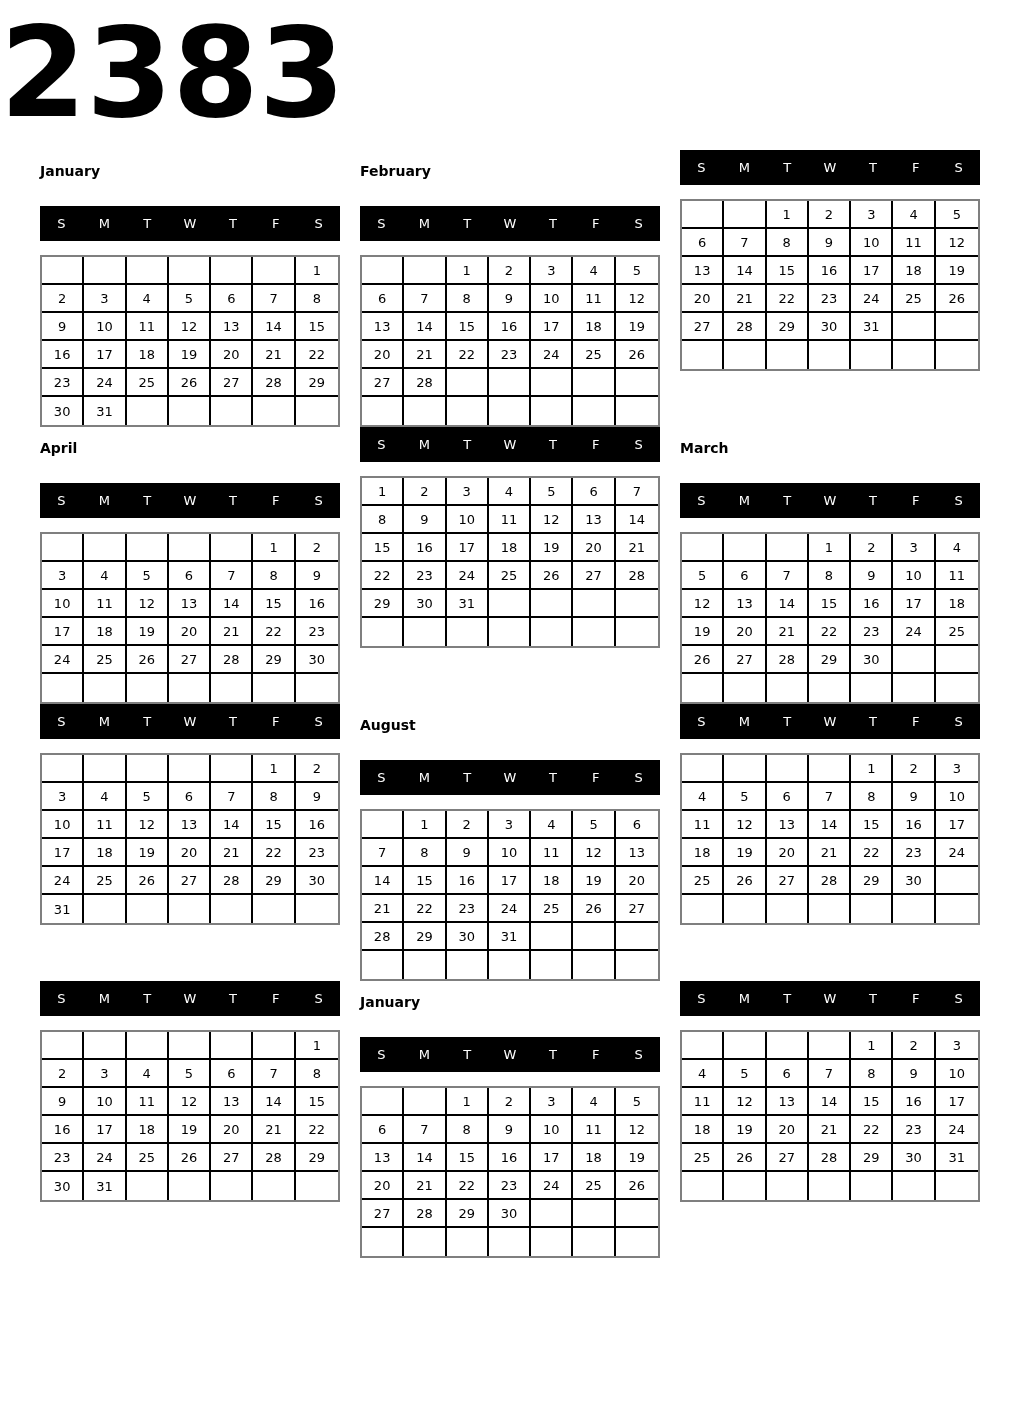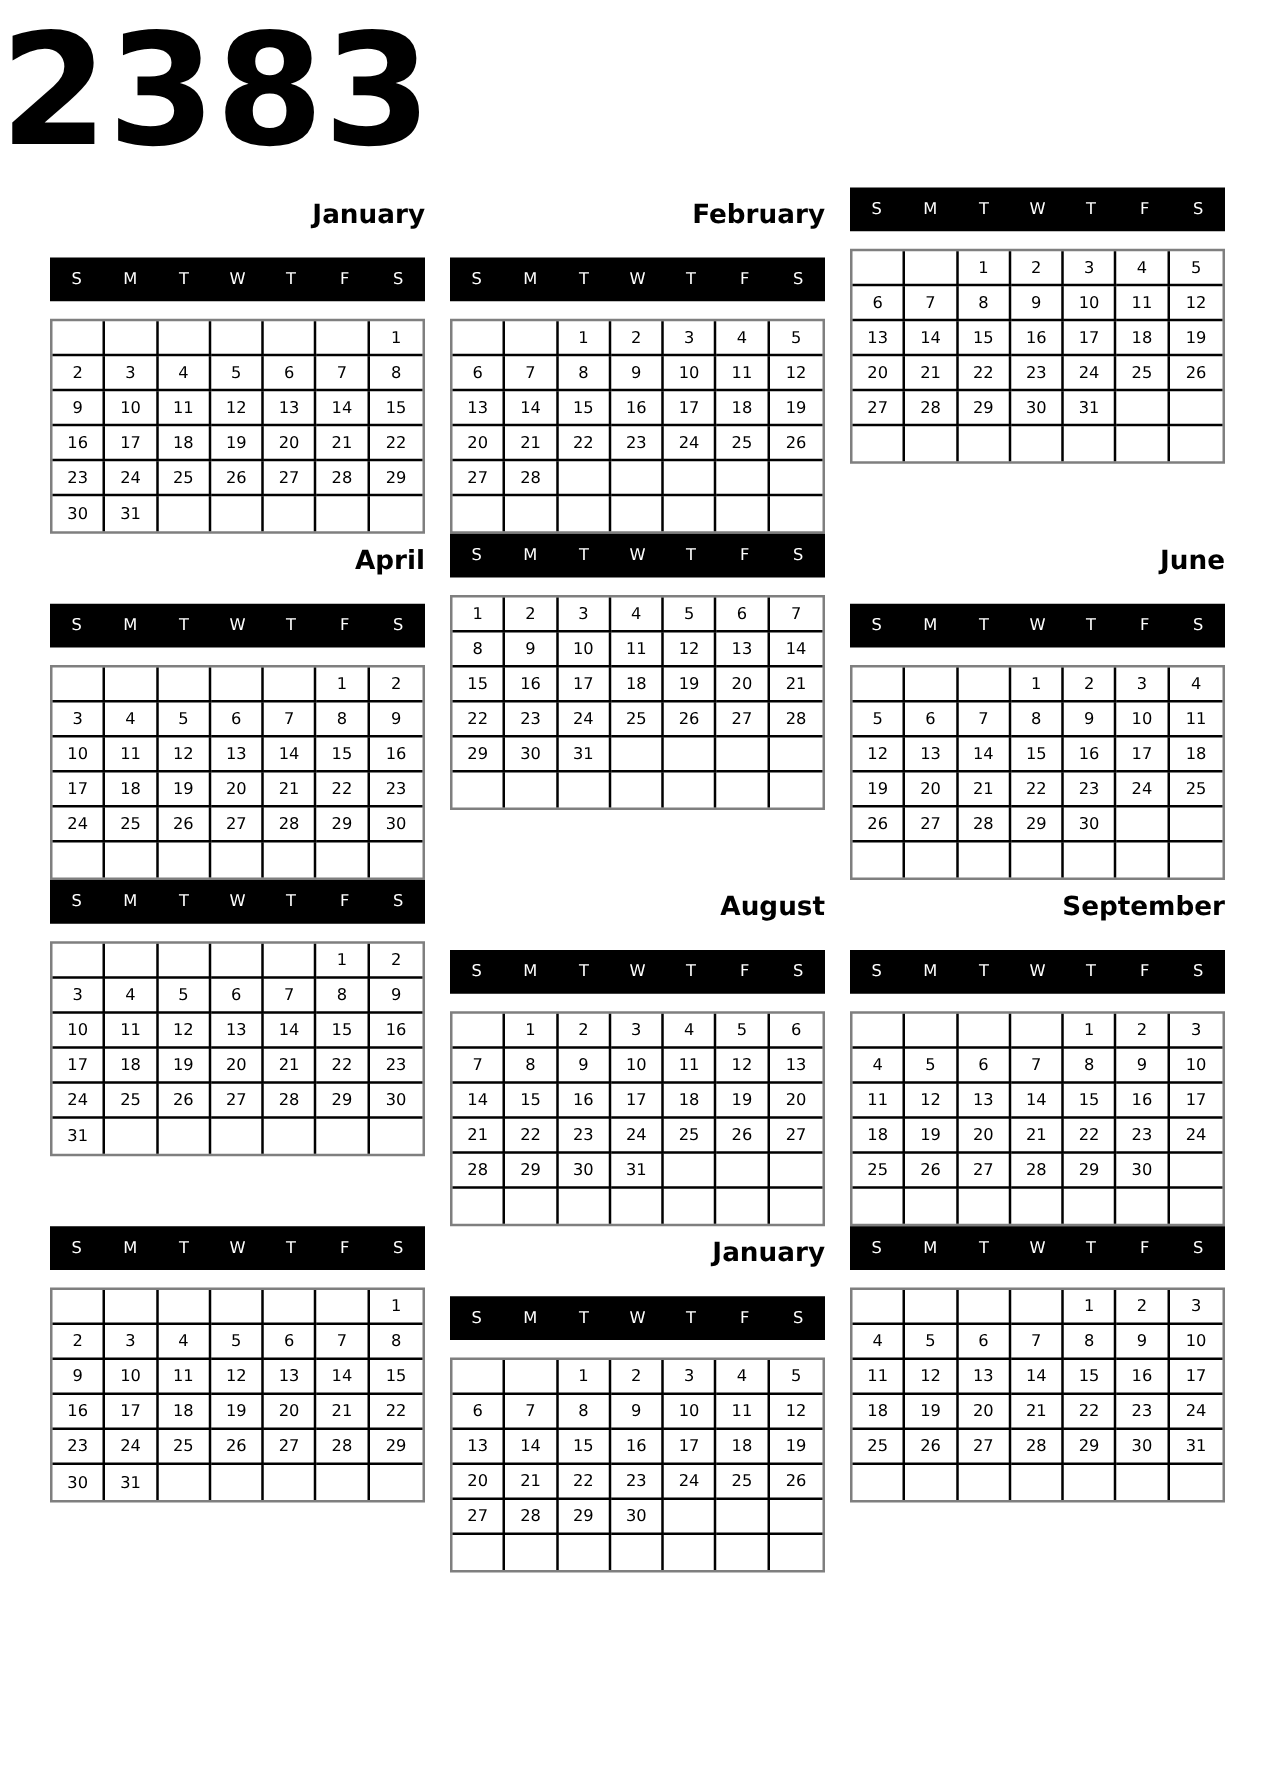--- a/index.html
+++ b/index.html
@@ -27,22 +27,22 @@
     grid-template-columns: repeat(3, 300px);
     column-gap: 20px;
     row-gap: 0;
     width: 940px;
     margin: 0 auto;
   }
   .month-block {
     width: 300px;
   }
   .month-title {
-    text-align: right;
-    font-size: 21px;
+    text-align: left;
+    font-size: 14px;
     font-weight: bold;
     line-height: 22px;
     margin: 10px 0 24px 0;
   }
   .weekday-header {
     display: grid;
     grid-template-columns: repeat(7, 1fr);
     background: #000000;
     color: #ffffff;
     height: 35px;
@@ -350,21 +350,21 @@
         <div class="day-cell"></div>
         <div class="day-cell"></div>
         <div class="day-cell"></div>
         <div class="day-cell"></div>
         <div class="day-cell"></div>
         <div class="day-cell"></div>
         <div class="day-cell"></div>
       </div>
     </div>
     <div class="month-block">
-      <div class="month-title">June</div>
+      <div class="month-title">March</div>
       <div class="weekday-header">
         <span class="weekday-label">S</span>
         <span class="weekday-label">M</span>
         <span class="weekday-label">T</span>
         <span class="weekday-label">W</span>
         <span class="weekday-label">T</span>
         <span class="weekday-label">F</span>
         <span class="weekday-label">S</span>
       </div>
       <div class="day-grid">
@@ -517,21 +517,20 @@
         <div class="day-cell"></div>
         <div class="day-cell"></div>
         <div class="day-cell"></div>
         <div class="day-cell"></div>
         <div class="day-cell"></div>
         <div class="day-cell"></div>
         <div class="day-cell"></div>
       </div>
     </div>
     <div class="month-block">
-      <div class="month-title">September</div>
       <div class="weekday-header">
         <span class="weekday-label">S</span>
         <span class="weekday-label">M</span>
         <span class="weekday-label">T</span>
         <span class="weekday-label">W</span>
         <span class="weekday-label">T</span>
         <span class="weekday-label">F</span>
         <span class="weekday-label">S</span>
       </div>
       <div class="day-grid">

